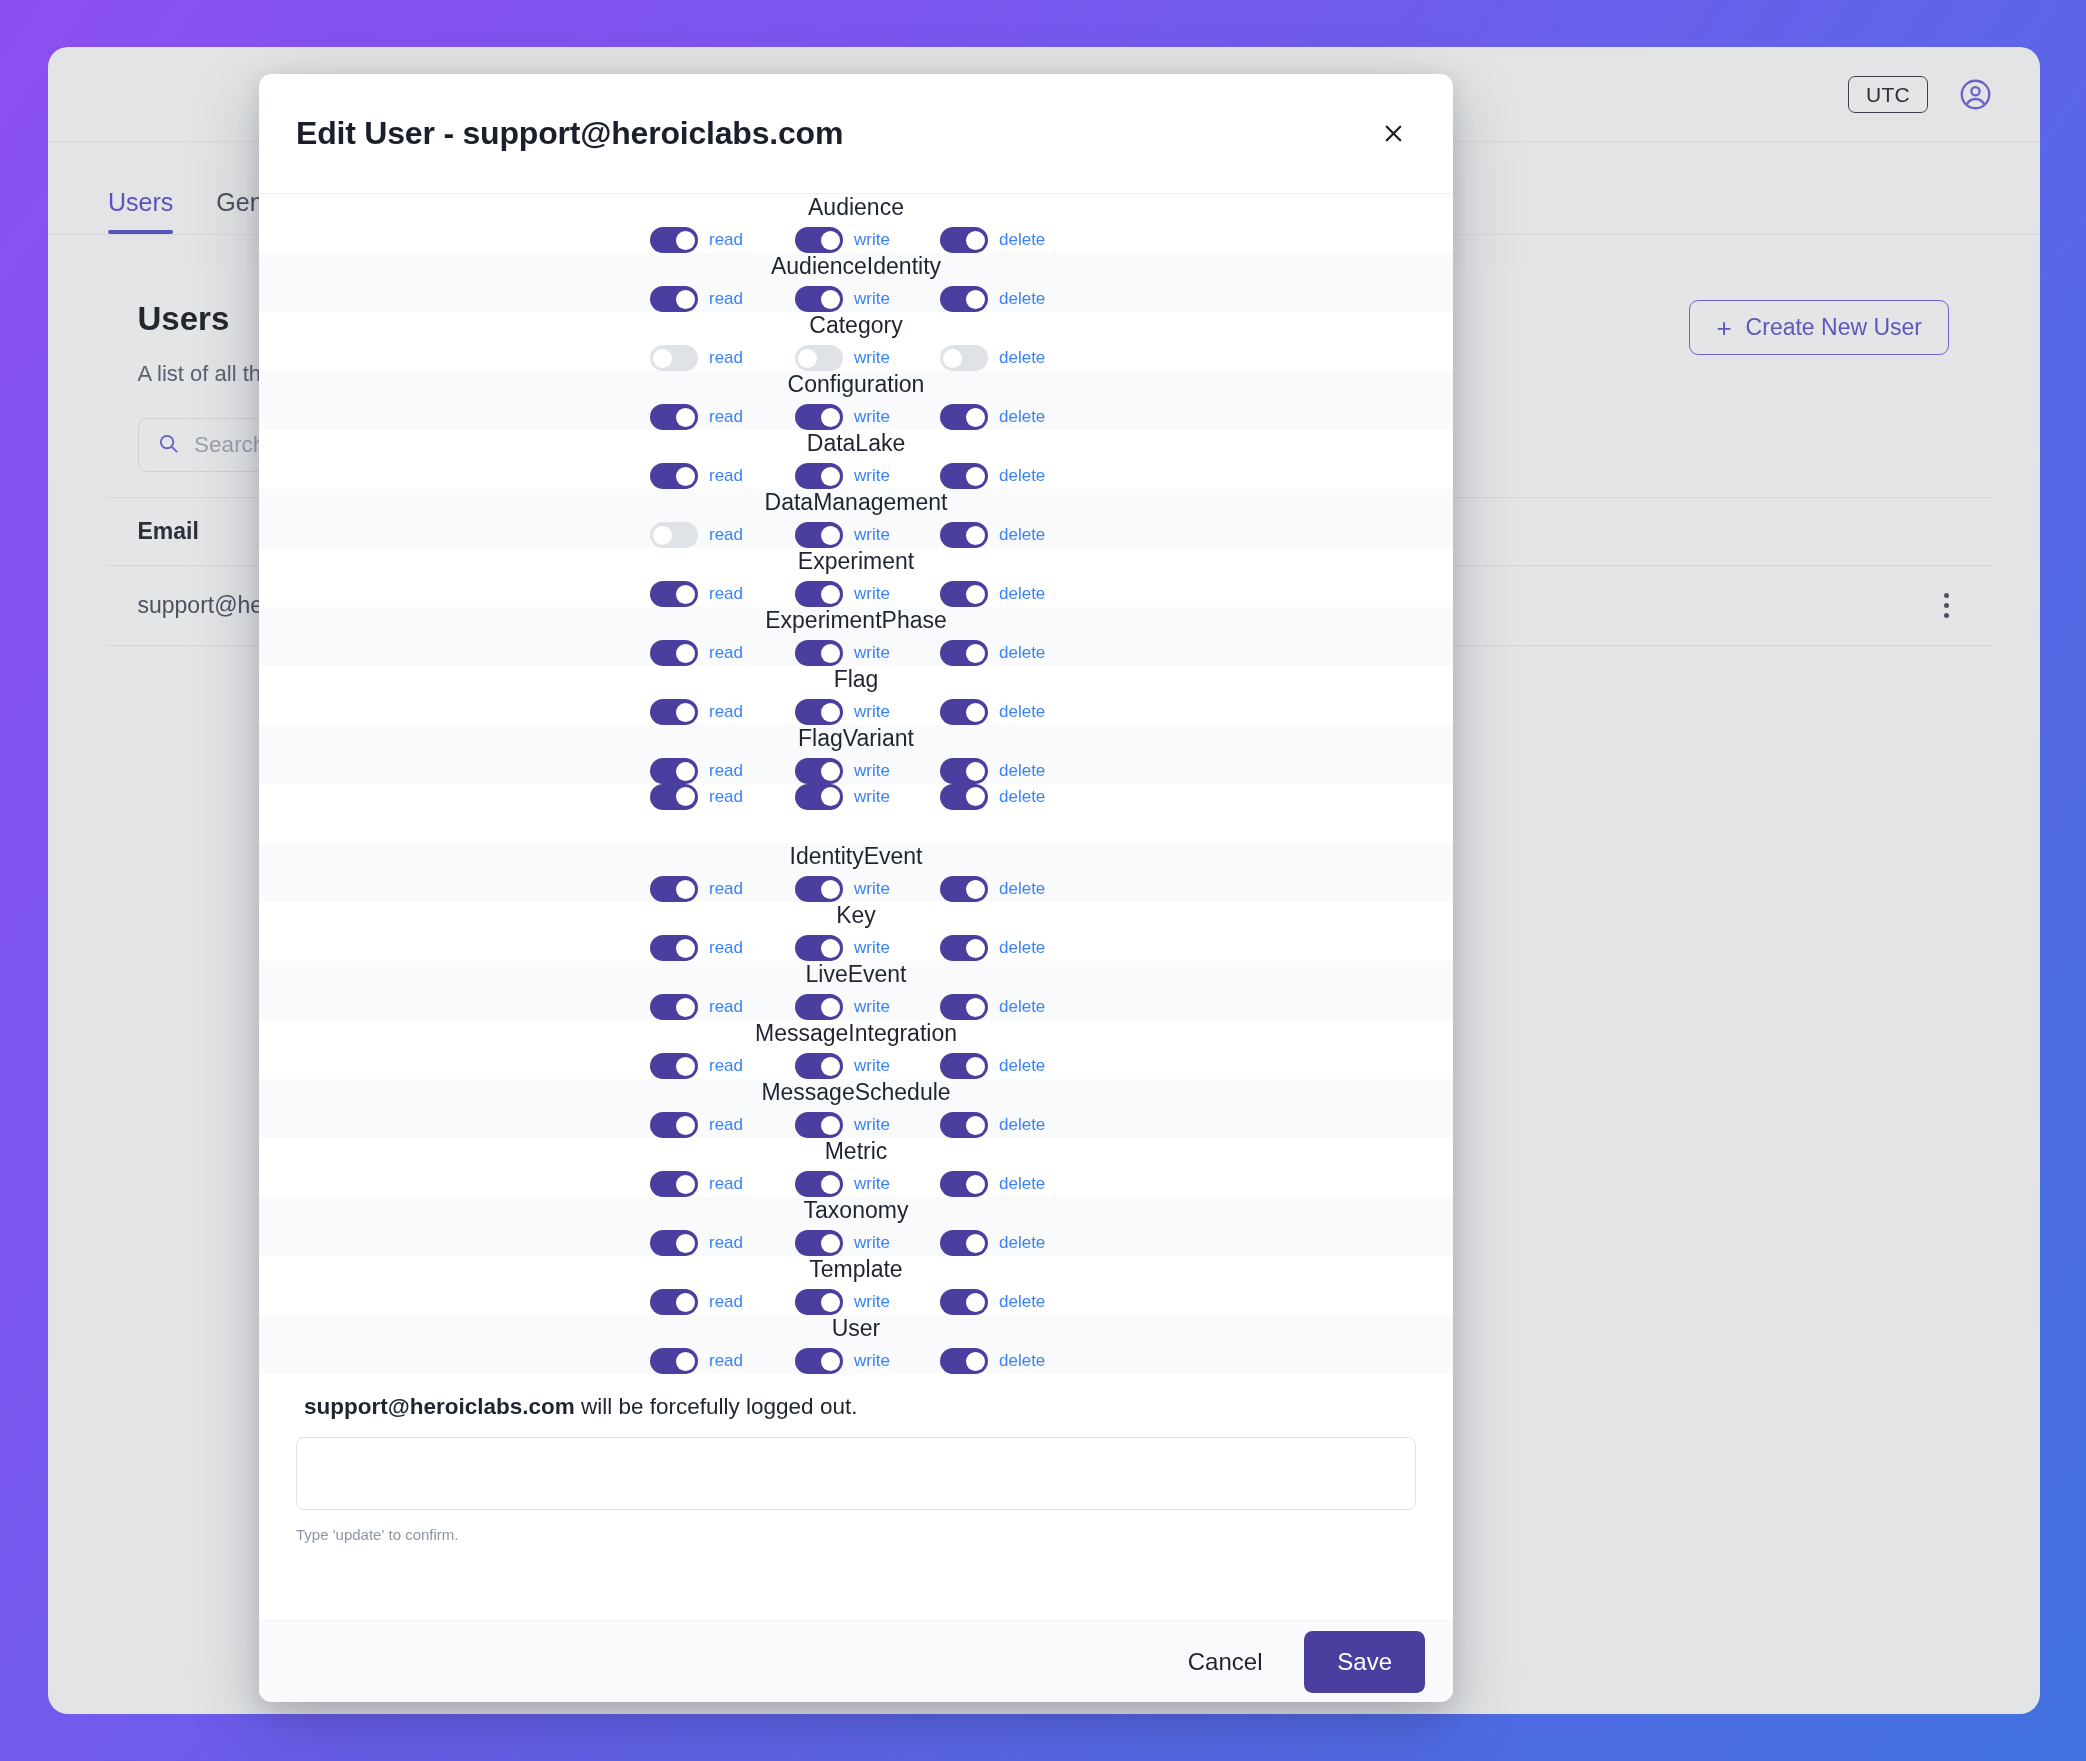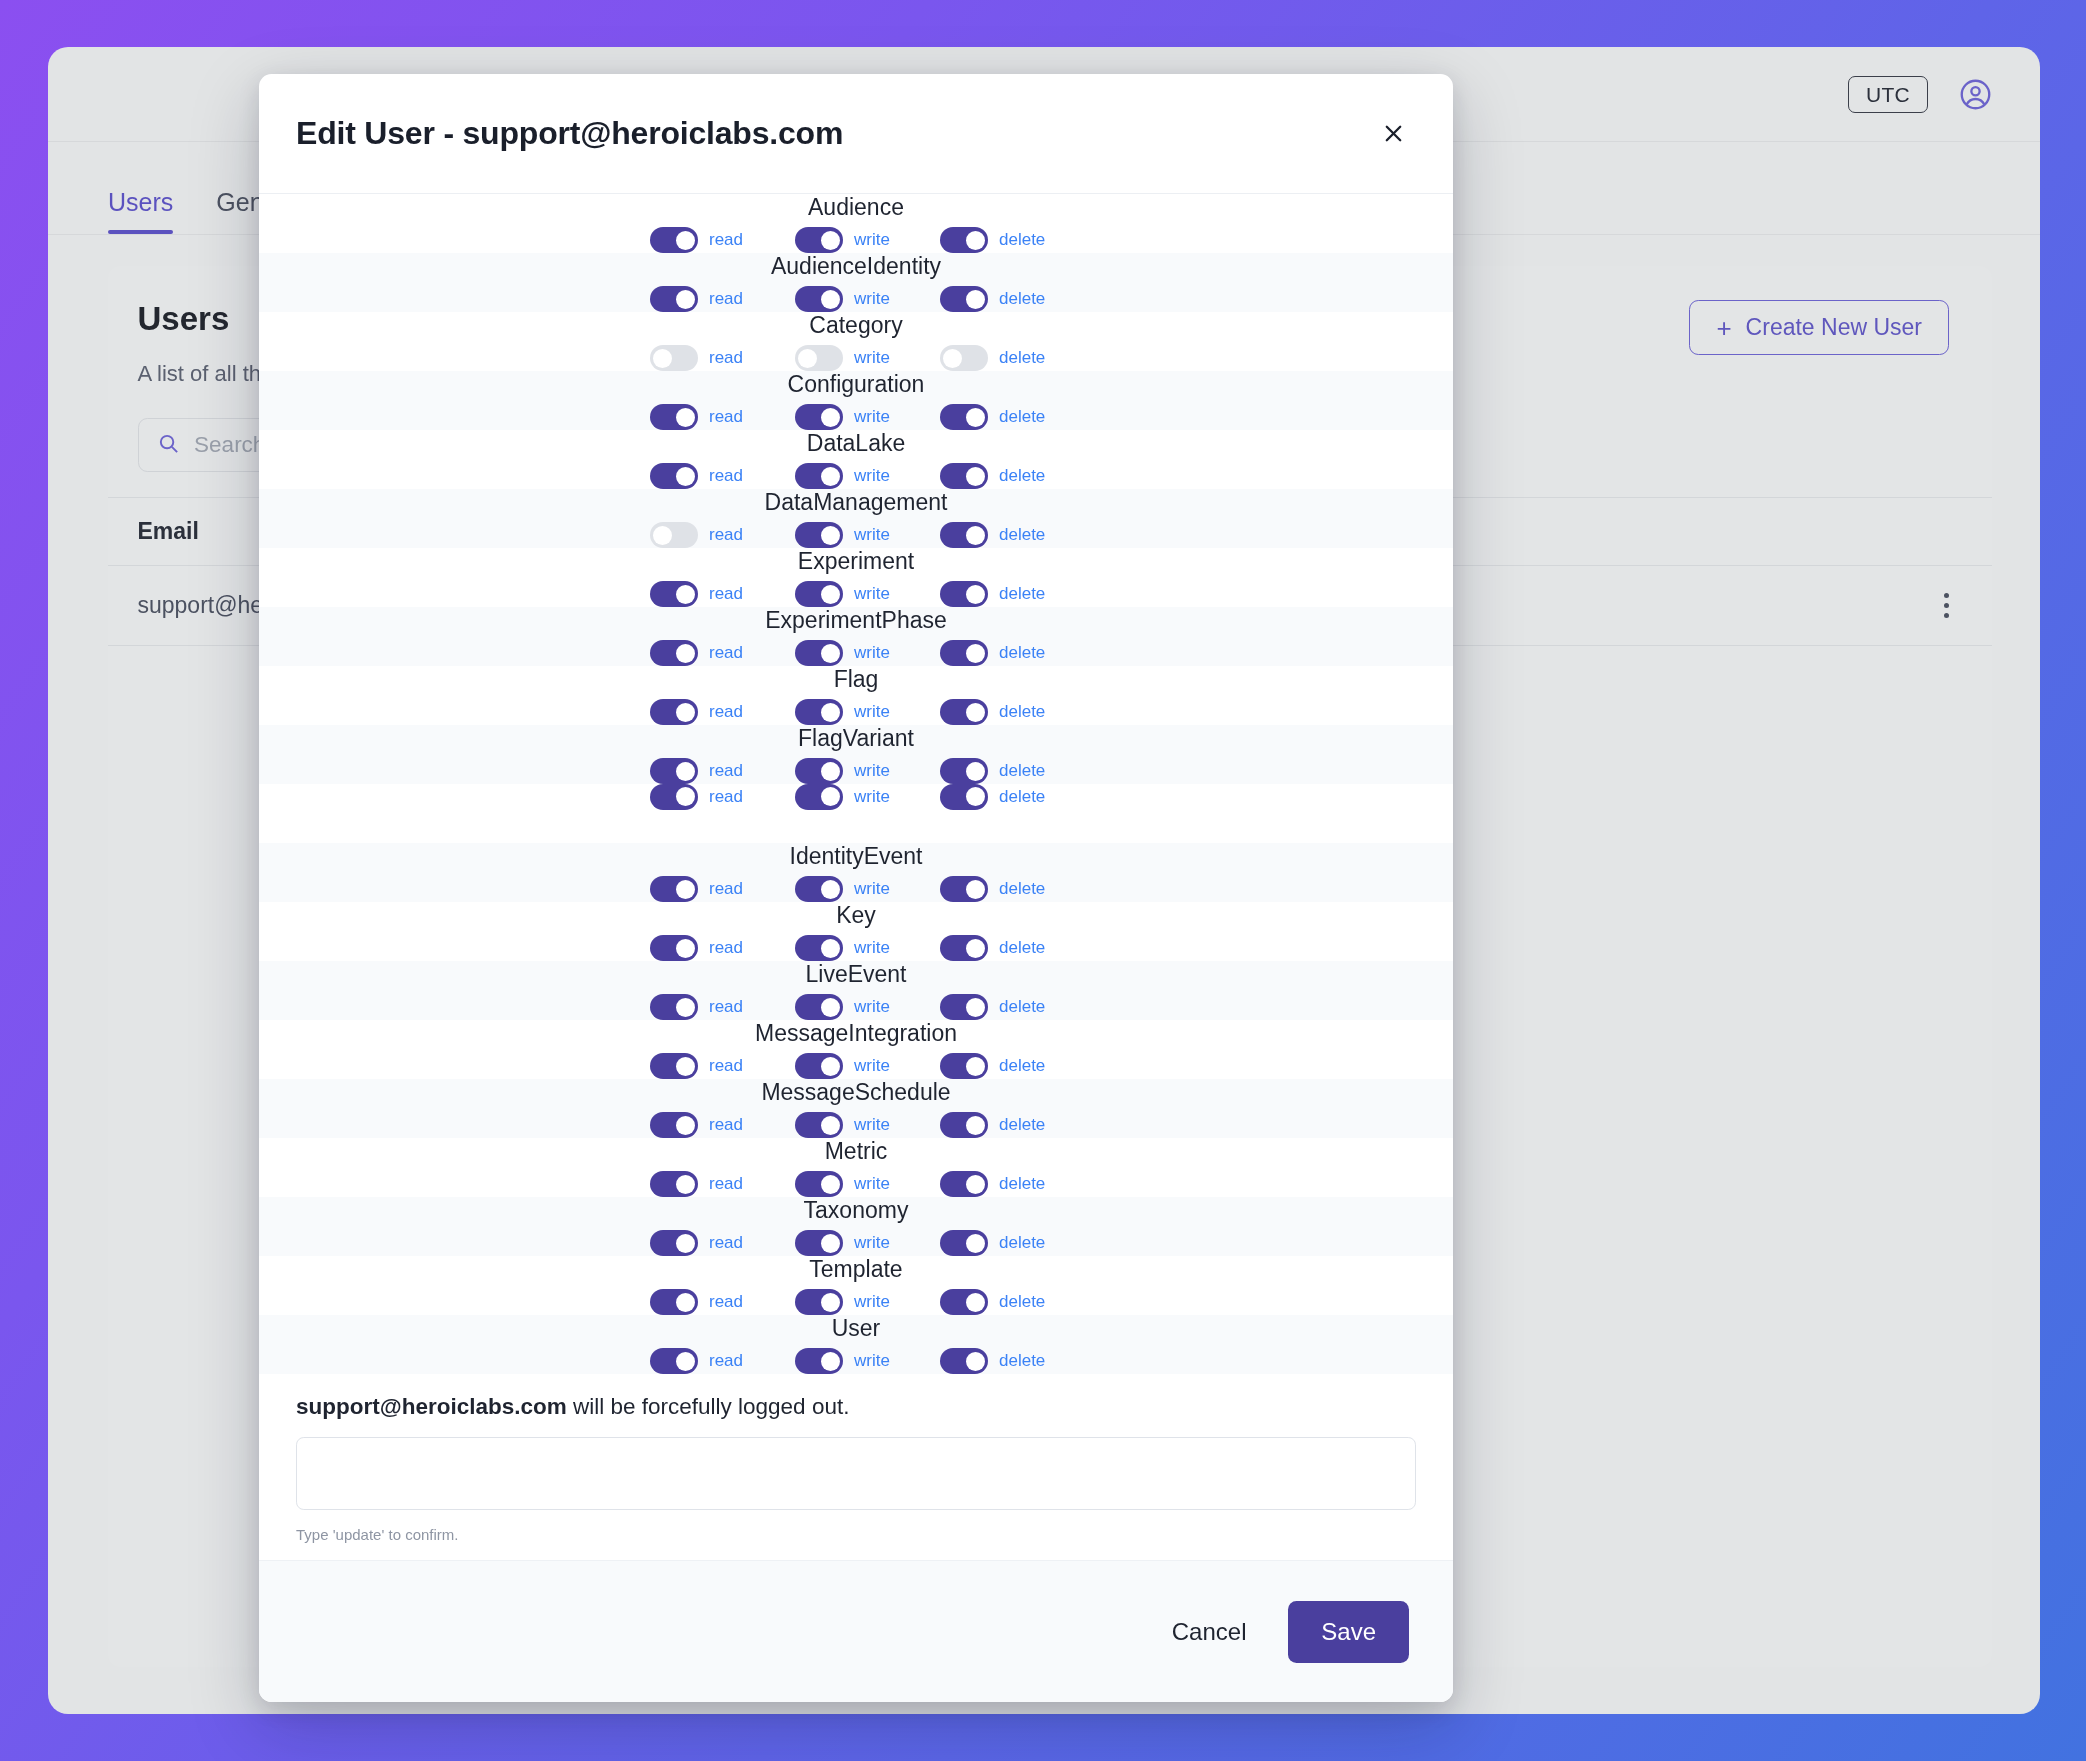--- a/index.html
+++ b/index.html
@@ -252,44 +252,45 @@
     white-space: nowrap;
   }
 
   .confirm-block {
     padding: 20px 37px 0 37px;
   }
   .confirm-msg {
     font-size: 22.5px;
     color: #1f2430;
     margin-bottom: 17px;
+    margin-left: 8px;
   }
   .confirm-msg strong { font-weight: 700; }
   .confirm-input {
     width: 100%;
     height: 73px;
     border: 0.8px solid #dfe3e9;
     border-radius: 7.8px;
     background: #ffffff;
   }
   .confirm-hint {
     margin-top: 15.5px;
     font-size: 15px;
     color: #8e95a3;
   }
 
   .modal-footer {
     flex: none;
-    height: 142px;
+    height: 82px;
     background: #f8fafc;
     display: flex;
     align-items: center;
     justify-content: flex-end;
     gap: 34px;
-    padding: 0 44px;
+    padding: 0 28px;
     border-top: 0.8px solid #eef1f5;
   }
   .cancel-btn {
     font-size: 24px;
     color: #1f2430;
     padding: 11px 7.8px;
   }
   .save-btn {
     background: #4a3f9e;
     color: #ffffff;

